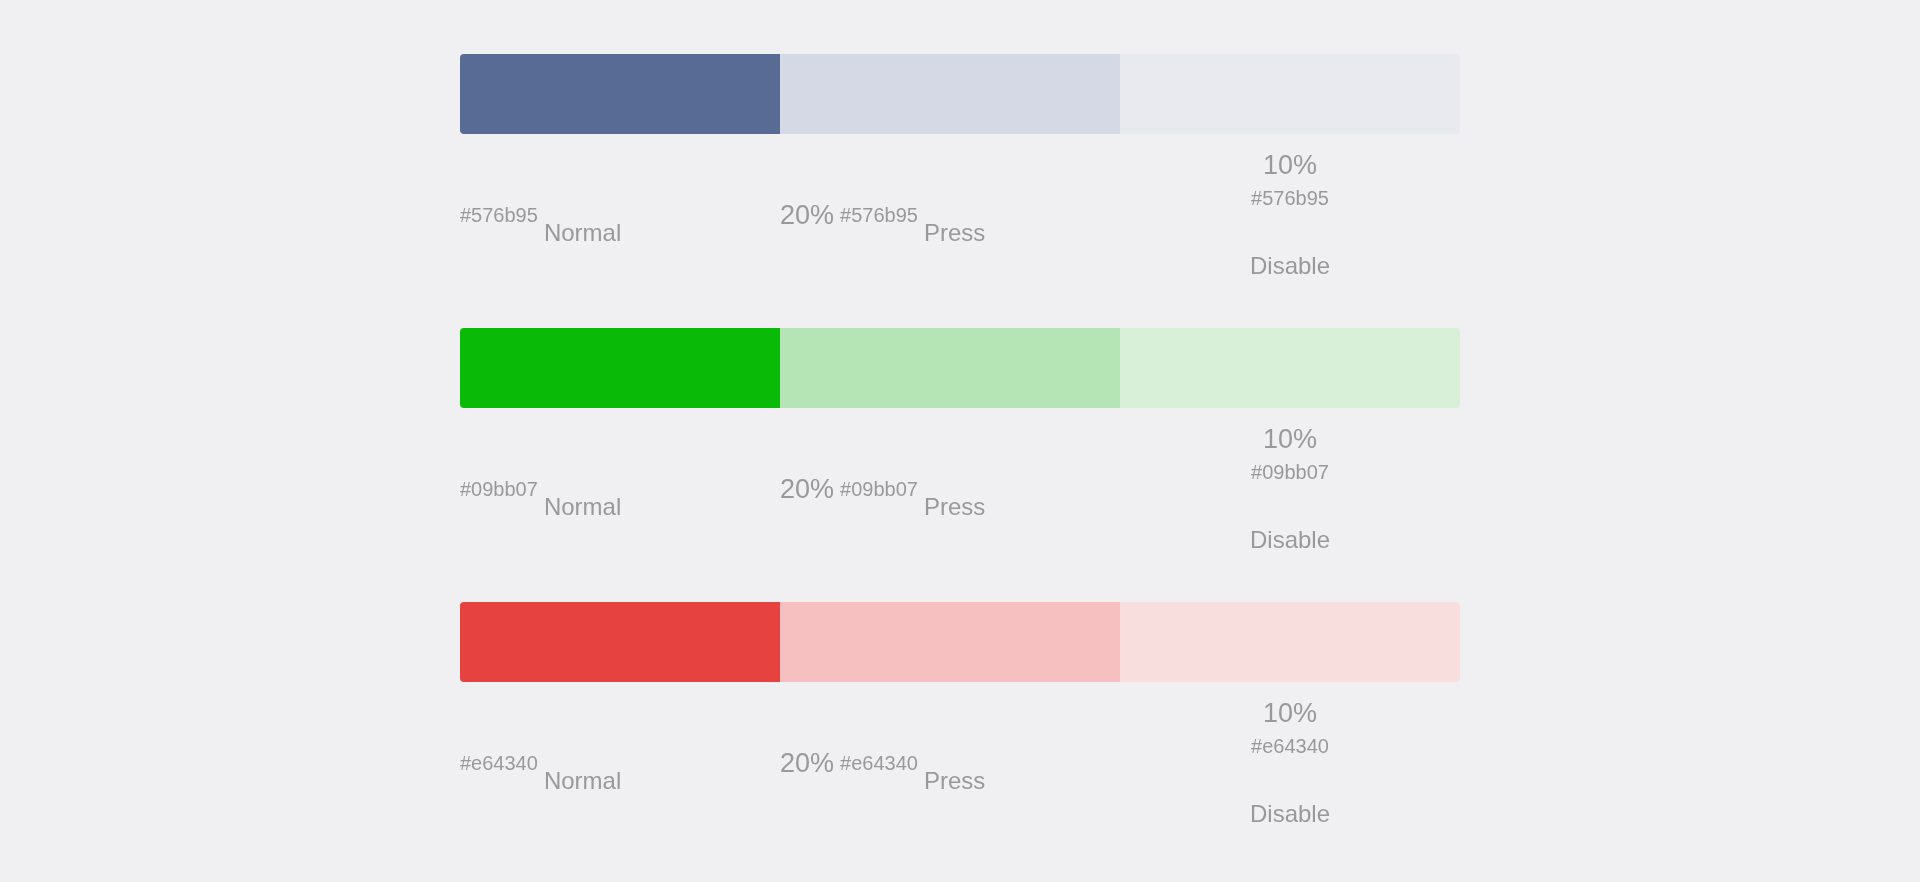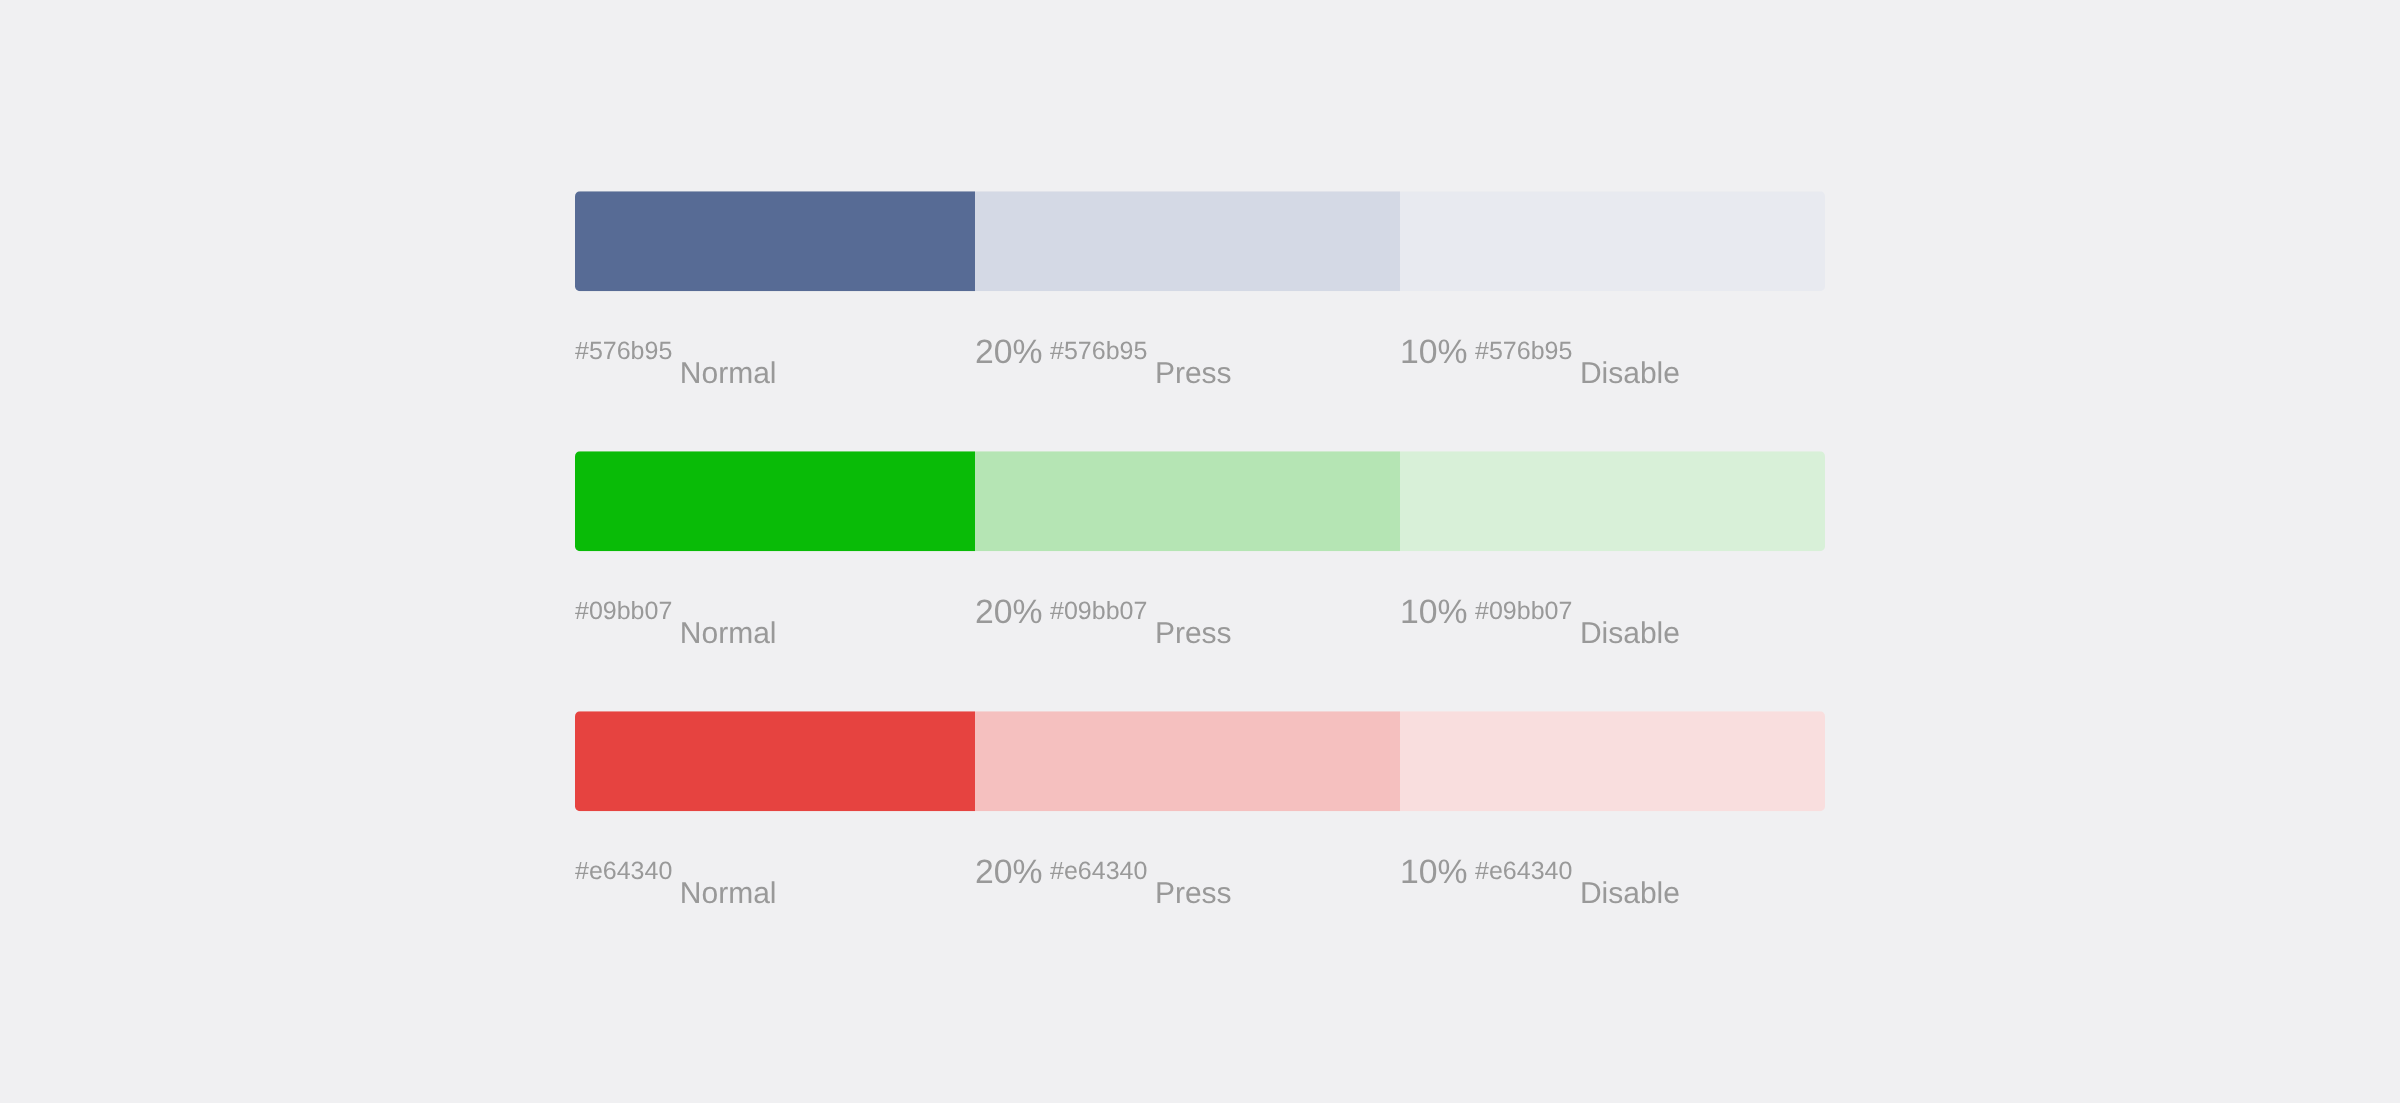--- a/index.html
+++ b/index.html
@@ -70,20 +70,21 @@
     .label-normal {
       width: 32%;
     }
 
     .label-press {
       width: 34%;
     }
 
     .label-disable {
       width: 34%;
+      flex-direction: column;
     }
 
     .label-pct {
       font-size: 27px;
       color: #999;
       font-weight: 300;
     }
 
     .label-hex {
       font-size: 20px;

